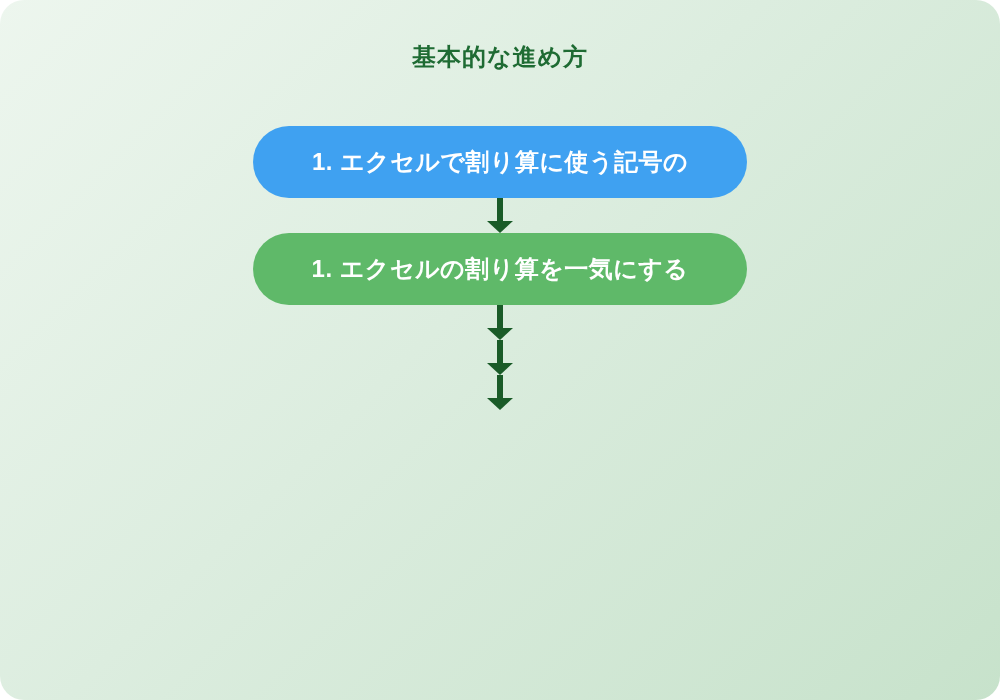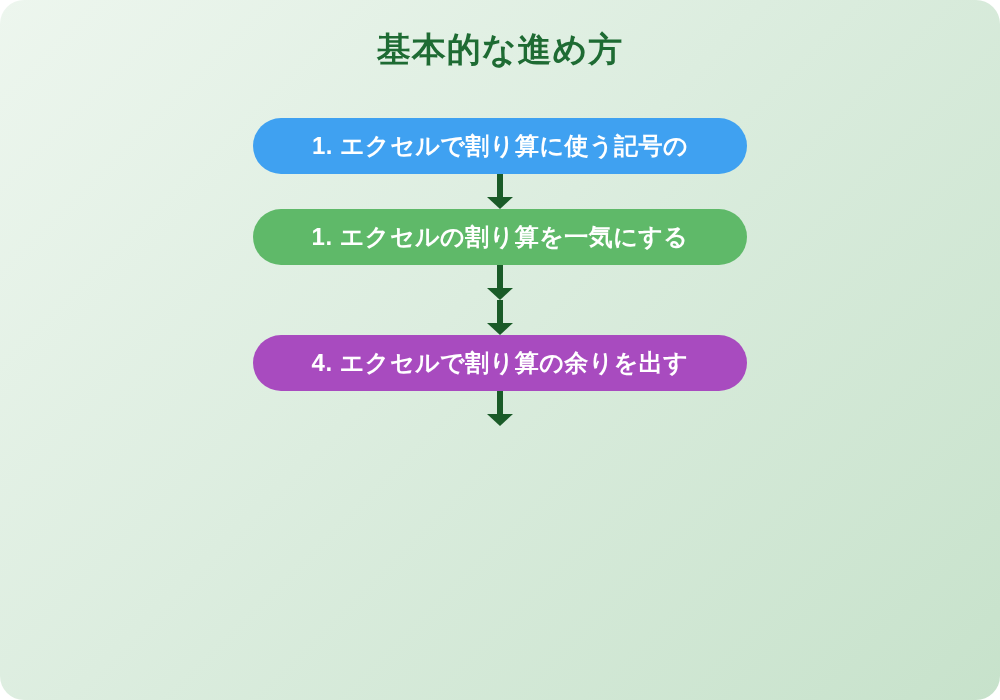--- a/index.html
+++ b/index.html
@@ -11,38 +11,38 @@
   .canvas {
     position: relative;
     width: 1000px;
     height: 700px;
     border-radius: 24px;
     background: linear-gradient(135deg, #EDF6EE 0%, #DCEDDF 45%, #C7E2CB 100%);
     overflow: hidden;
     box-sizing: border-box;
   }
   .diagram-title {
-    margin: 0;
+    margin: 8px;
     padding-top: 28px;
     text-align: center;
-    font-size: 34px;
+    font-size: 24px;
     line-height: 42px;
     font-weight: bold;
     color: var(--title-color, #1E6B33);
     letter-spacing: 1px;
   }
   .flow {
     margin-top: 48px;
     display: flex;
     flex-direction: column;
     align-items: center;
   }
   .pill {
     width: 494px;
-    height: 56px;
+    height: 72px;
     border-radius: 40px;
     display: flex;
     align-items: center;
     justify-content: center;
     color: #ffffff;
     font-size: 24px;
     font-weight: bold;
     letter-spacing: 0.5px;
     text-align: center;
     box-sizing: border-box;
@@ -92,23 +92,20 @@
       <div class="stem"></div>
       <div class="head"></div>
     </div>
 
 
     <div class="arrow">
       <div class="stem"></div>
       <div class="head"></div>
     </div>
 
-    <div class="pill" style="background: rgb(168, 75, 191);">
-      <span>4. エクセルで割り算の余りを出す</span>
-    </div>
 
     <div class="arrow">
       <div class="stem"></div>
       <div class="head"></div>
     </div>
 
   </div>
 </div>
 
 </body></html>

